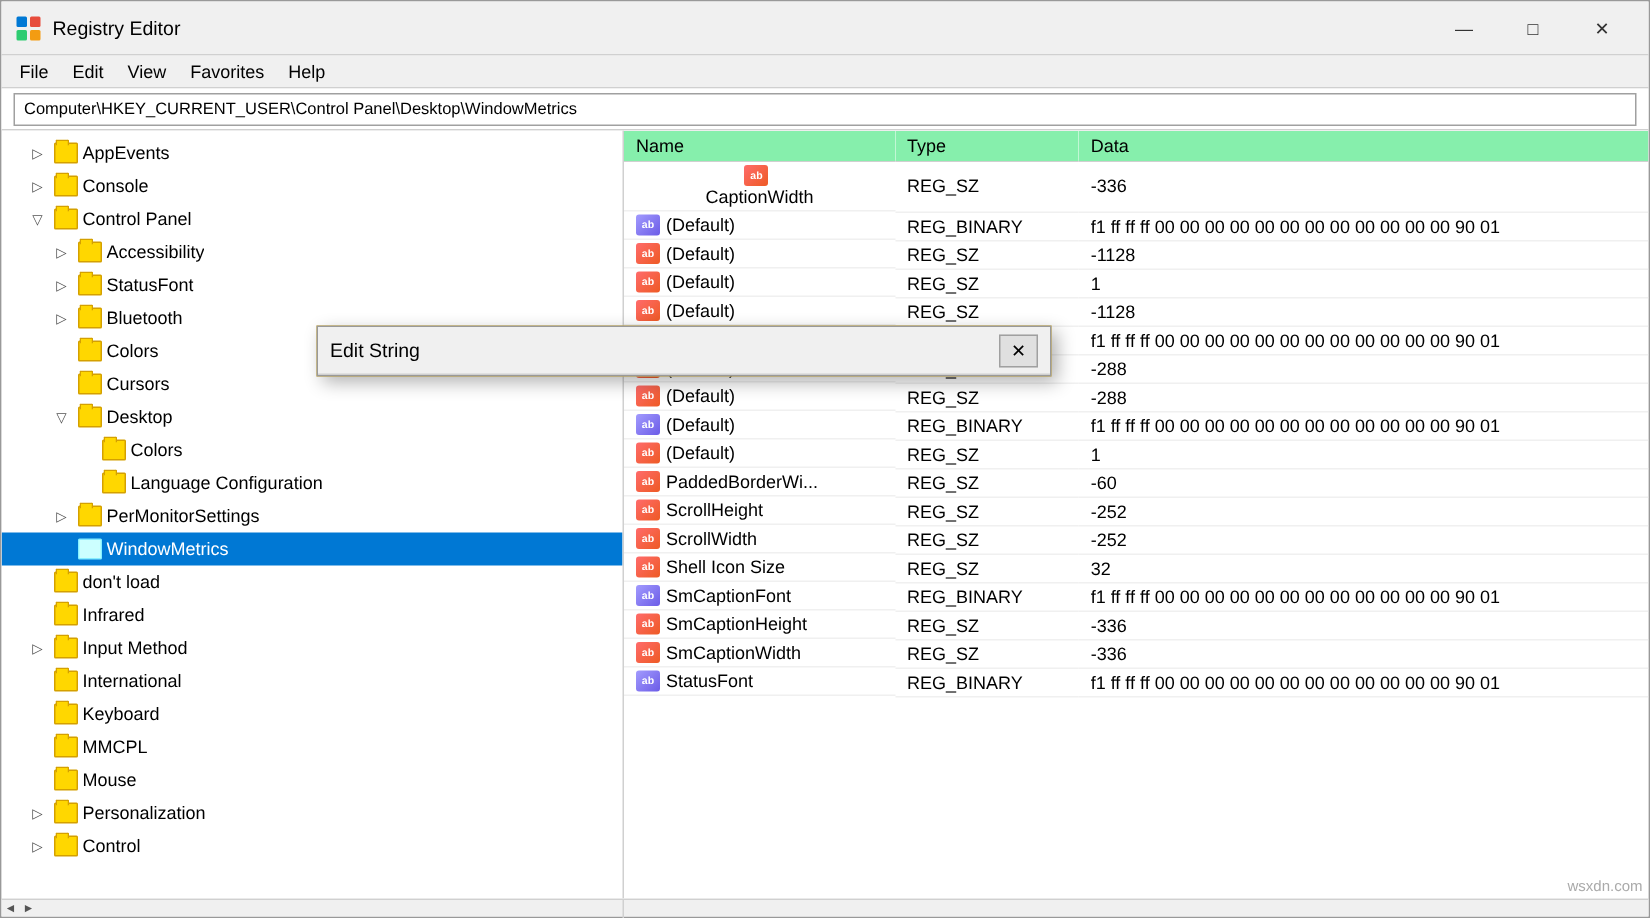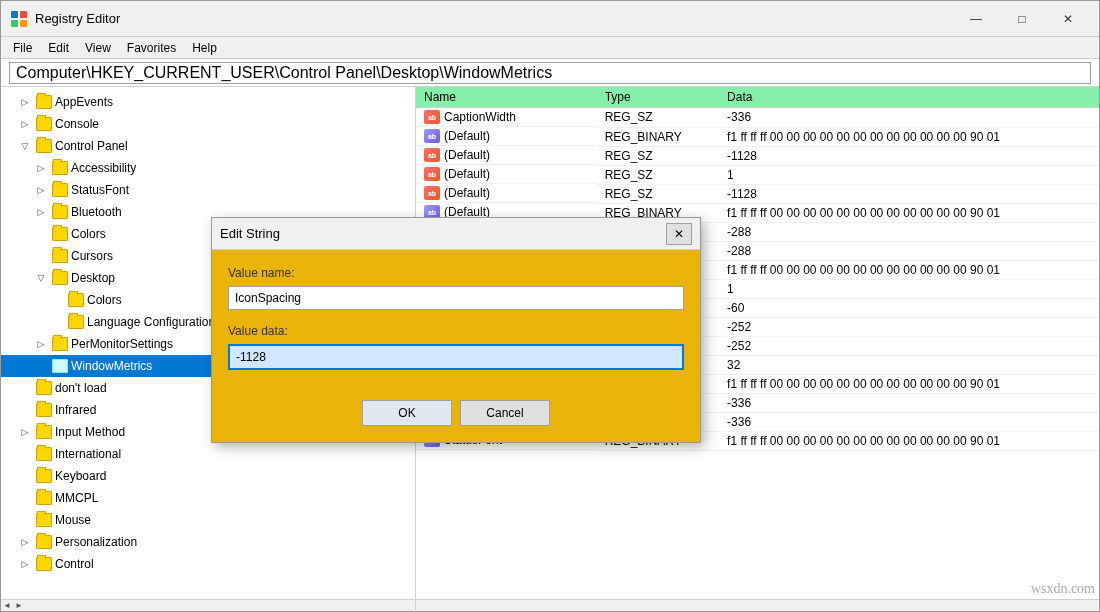--- a/index.html
+++ b/index.html
@@ -90,21 +90,21 @@
       background: #fff;
       border-bottom: 1px solid #d0d0d0;
       flex-shrink: 0;
     }
 
     .address-input {
       flex: 1;
       height: 22px;
       border: 1px solid #a0a0a0;
       padding: 0 6px;
-      font-size: 16px;
+      font-size: 11px;
       background: #fff;
       outline: none;
     }
 
     .main-content {
       display: flex;
       flex: 1;
       overflow: hidden;
       position: relative;
     }
@@ -309,24 +309,23 @@
       align-items: center;
       justify-content: center;
     }
     .modal-btn.primary { background: #e0e8f0; }
 
     
     .watermark {
       position: absolute;
       bottom: 2px;
       right: 4px;
-      font-size: 14px;
+      font-size: 10px;
       color: #aaa;
       z-index: 50;
-      font-family: Liberation Serif, serif;
     }
 
     
     .bottom-scroll {
       height: 12px;
       background: #f0f0f0;
       border-top: 1px solid #d0d0d0;
       display: flex;
       align-items: center;
       flex-shrink: 0;
@@ -529,21 +528,21 @@
       <table class="values-table">
         <thead>
           <tr>
             <th>Name</th>
             <th>Type</th>
             <th>Data</th>
           </tr>
         </thead>
         <tbody id="values-tbody">
         <tr>
-      <td style="display:flex;align-items:center;">
+      <td style="display:flex;align-items:center;flex-direction:column;">
                 <span style="display:inline-flex;width:16px;height:14px;background:linear-gradient(135deg,#ff6b6b,#ee5a24);border-radius:2px;align-items:center;justify-content:center;font-size:7px;color:white;font-weight:bold;margin-right:4px;flex-shrink:0;">ab</span>
                 <span>CaptionWidth</span>
               </td>
       <td>REG_SZ</td>
       <td>-336</td>
     </tr>
             <tr>
       <td style="display:flex;align-items:center;">
                 <span style="display:inline-flex;width:16px;height:14px;background:linear-gradient(135deg,#a29bfe,#6c5ce7);border-radius:2px;align-items:center;justify-content:center;font-size:7px;color:white;font-weight:bold;margin-right:4px;flex-shrink:0;">ab</span>
                 <span>(Default)</span>
@@ -681,30 +680,20 @@
     </tr>
           </tbody>
       </table>
     </div>
 
     <div class="modal-overlay">
       <div class="modal">
         <div class="modal-title-bar">
           <span class="modal-title-text">Edit String</span>
           <button class="modal-close-btn">✕</button>
-        </div>
-        <div class="modal-body">
-          <div class="modal-label">Value name:</div>
-          <input type="text" class="modal-input" value="IconSpacing" style="">
-          <div class="modal-label">Value data:</div>
-          <input type="text" class="modal-input value-data" value="-1128" style="">
-          <div class="modal-buttons">
-            <button class="modal-btn primary">OK</button>
-            <button class="modal-btn">Cancel</button>
-          </div>
         </div>
       </div>
     </div>
 
     <div class="watermark">wsxdn.com</div>
   </div>
 
   <div class="bottom-scroll">
     <div class="bottom-scroll-left">
       <span class="scroll-arrows">◄</span>

